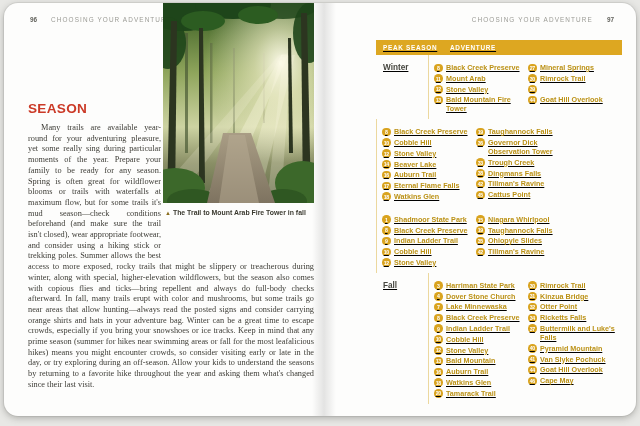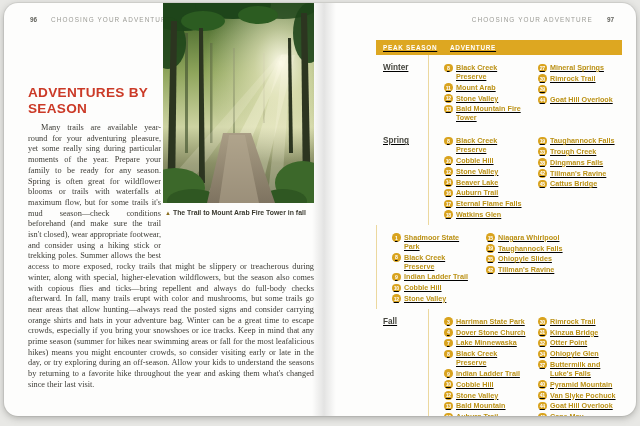--- a/index.html
+++ b/index.html
@@ -30,21 +30,21 @@
   
   .table{position:absolute;left:372px;top:37px;width:246px;text-decoration:underline;}
   .thead{display:flex;background:#dda721;color:#fff;height:15px;align-items:center;
          font-size:6.4px;font-weight:bold;letter-spacing:.7px;}
   .thead .h-season{width:63px;padding-left:7px;}
   .thead .h-adventure{padding-left:4px;}
   .trow{display:flex;}
   .season{width:56px;padding:8px 0 0 7px;font-size:8.2px;font-weight:bold;color:#45453e;}
   .adv{flex:1;display:flex;border-left:1px solid #ecd89e;padding:8px 0 4px 5px;}
   .subcol{width:94px;}
-  .item{display:flex;align-items:flex-start;margin-bottom:1.8px;margin-left:10px;}
+  .item{display:flex;align-items:flex-start;margin-bottom:1.8px;}
   .badge{flex:0 0 auto;width:8.5px;height:8.5px;border-radius:50%;background:#d9a31e;color:#fff;
          font-size:5.2px;font-weight:bold;display:flex;align-items:center;justify-content:center;
          margin:0.5px 3.5px 0 0;letter-spacing:-.3px;}
   .tname{font-size:7.2px;line-height:9px;font-weight:bold;color:#bb9115;}
 </style>
 </head>
 <body>
 
 <div class="canvas">
   <div class="spread">
@@ -111,21 +111,21 @@
         <ellipse cx="120" cy="198" rx="24" ry="12" fill="#2f5722"></ellipse>
       </g>
 
       <polygon points="60,130 88,130 112,200 44,200" fill="url(#pathG)"></polygon>
       <polygon points="66,132 82,132 96,200 56,200" fill="#b7ac93" opacity=".5"></polygon>
     </svg>
     <div class="caption"><span class="cap-marker">▲</span><span>The Trail to Mount Arab Fire Tower in fall</span></div>
 
     <div class="left-content">
       <div class="photo-spacer"></div>
-      <h1 class="title"><span>ADVENTURES BY</span><br><span>SEASON</span></h1>
+      <h1 class="title"><br><span>SEASON</span></h1>
       <p class="bodytext">Many trails are available year-round for your adventuring pleasure, yet some really sing during particular moments of the year. Prepare your family to be ready for any season. Spring is often great for wildflower blooms or trails with waterfalls at maximum flow, but for some trails it's mud season—check conditions beforehand (and make sure the trail isn't closed), wear appropriate footwear, and consider using a hiking stick or trekking poles. Summer allows the best access to more exposed, rocky trails that might be slippery or treacherous during winter, along with special, higher-elevation wildflowers, but the season also comes with copious flies and ticks—bring repellent and always do full-body checks afterward. In fall, many trails erupt with color and mushrooms, but some trails go near areas that allow hunting—always read the posted signs and consider carrying orange shirts and hats in your adventure bag. Winter can be a great time to escape crowds, especially if you bring your snowshoes or ice tracks. Keep in mind that any prime season (summer for hikes near swimming areas or fall for the most leafalicious hikes) means you might encounter crowds, so consider visiting early or late in the day, or try exploring during an off-season. Allow your kids to understand the seasons by returning to a favorite hike throughout the year and asking them what's changed since their last visit.</p>
     </div>
 
     <div class="table">
       <div class="thead">
         <span class="h-season">PEAK SEASON</span>
         <span class="h-adventure">ADVENTURE</span>
       </div>
       <div id="table-body">
           <div class="trow">
@@ -162,21 +162,20 @@
                   <span class="badge">39</span>
                 </div>
                 <div class="item">
                   <span class="badge">44</span>
                   <span class="tname">Goat Hill Overlook</span>
                 </div>
               </div>
             </div>
           </div>
           <div class="trow">
-            <div class="season">Spring</div>
             <div class="adv">
               <div class="subcol">
                 <div class="item">
                   <span class="badge">8</span>
                   <span class="tname">Black Creek Preserve</span>
                 </div>
                 <div class="item">
                   <span class="badge">10</span>
                   <span class="tname">Cobble Hill</span>
                 </div>
@@ -200,34 +199,38 @@
                   <span class="badge">18</span>
                   <span class="tname">Watkins Glen</span>
                 </div>
               </div>
               <div class="subcol">
                 <div class="item">
                   <span class="badge">19</span>
                   <span class="tname">Taughannock Falls</span>
                 </div>
                 <div class="item">
+                  <span class="badge">36</span>
+                  <span class="tname">Governor Dick Observation Tower</span>
+                </div>
+                <div class="item">
                   <span class="badge">33</span>
                   <span class="tname">Trough Creek</span>
                 </div>
                 <div class="item">
                   <span class="badge">38</span>
                   <span class="tname">Dingmans Falls</span>
                 </div>
                 <div class="item">
                   <span class="badge">42</span>
                   <span class="tname">Tillman's Ravine</span>
                 </div>
                 <div class="item">
                   <span class="badge">45</span>
-                  <span class="tname">Cattus Bridge</span>
+                  <span class="tname">Cattus Point</span>
                 </div>
               </div>
             </div>
           </div>
           <div class="trow">
             <div class="adv">
               <div class="subcol">
                 <div class="item">
                   <span class="badge">1</span>
                   <span class="tname">Shadmoor State Park</span>
@@ -326,21 +329,21 @@
                 <div class="item">
                   <span class="badge">31</span>
                   <span class="tname">Kinzua Bridge</span>
                 </div>
                 <div class="item">
                   <span class="badge">32</span>
                   <span class="tname">Otter Point</span>
                 </div>
                 <div class="item">
                   <span class="badge">34</span>
-                  <span class="tname">Ohiopyle Glen</span>
+                  <span class="tname">Ricketts Falls</span>
                 </div>
                 <div class="item">
                   <span class="badge">37</span>
                   <span class="tname">Buttermilk and Luke's Falls</span>
                 </div>
                 <div class="item">
                   <span class="badge">40</span>
                   <span class="tname">Pyramid Mountain</span>
                 </div>
                 <div class="item">

